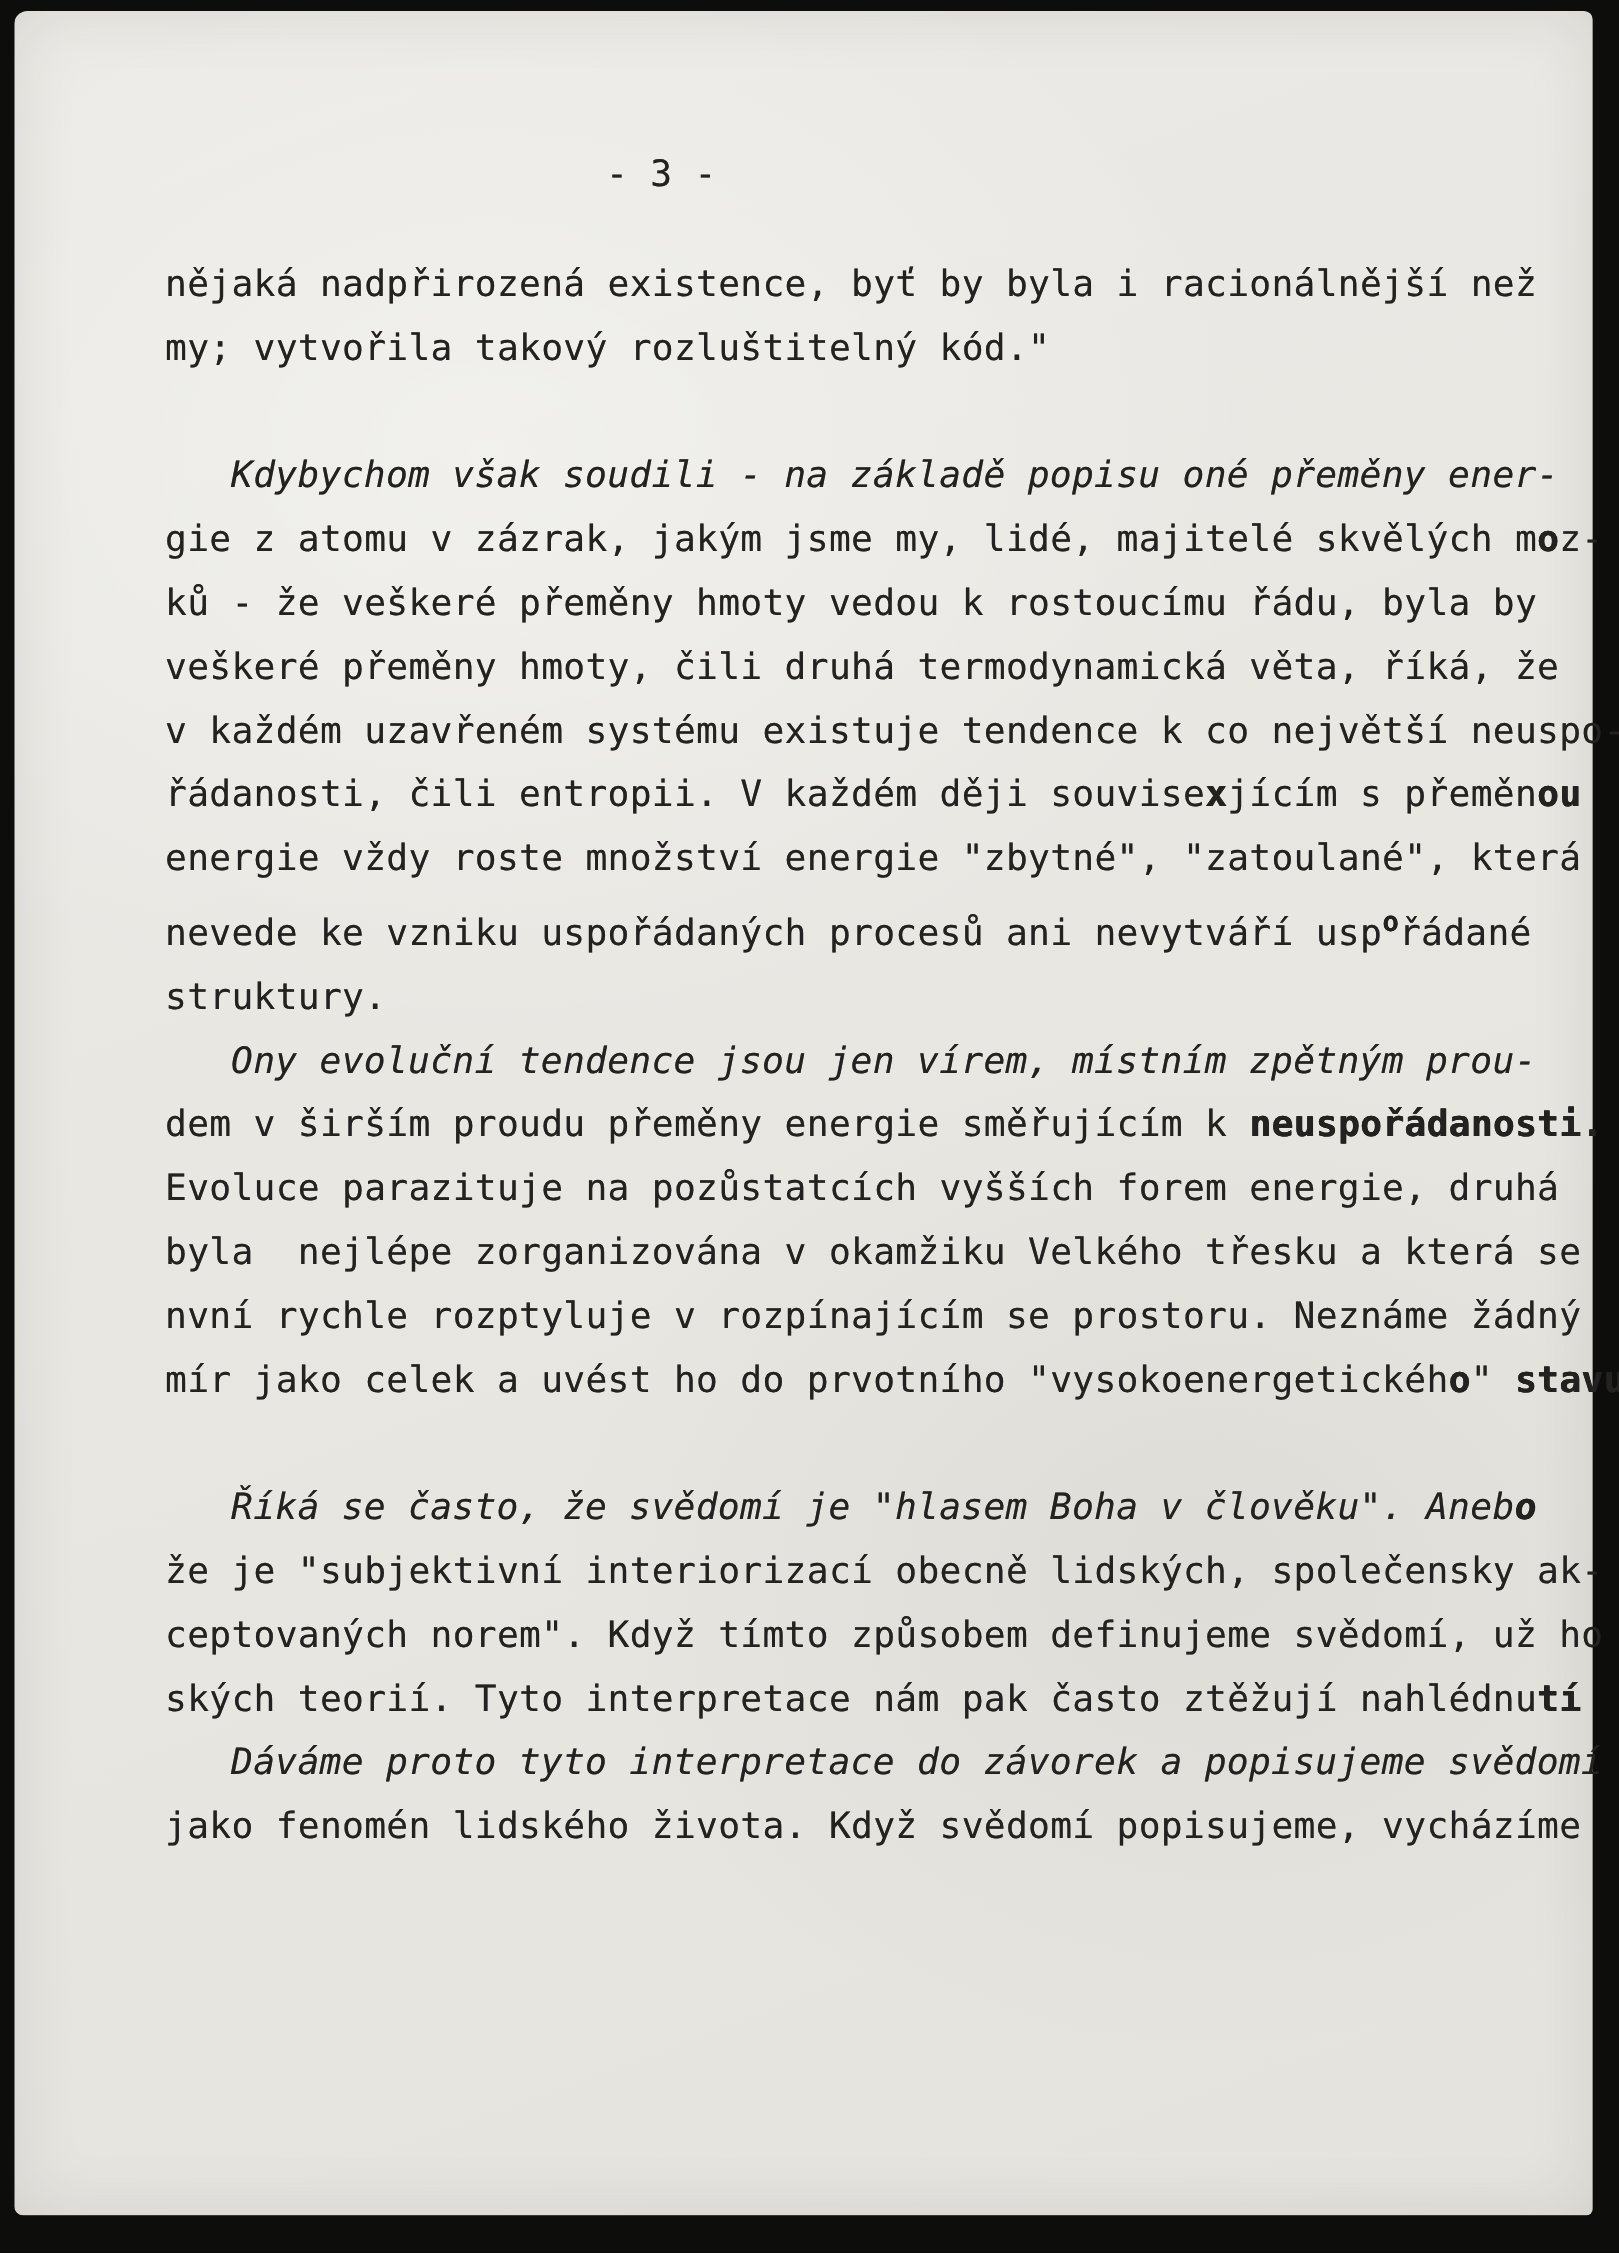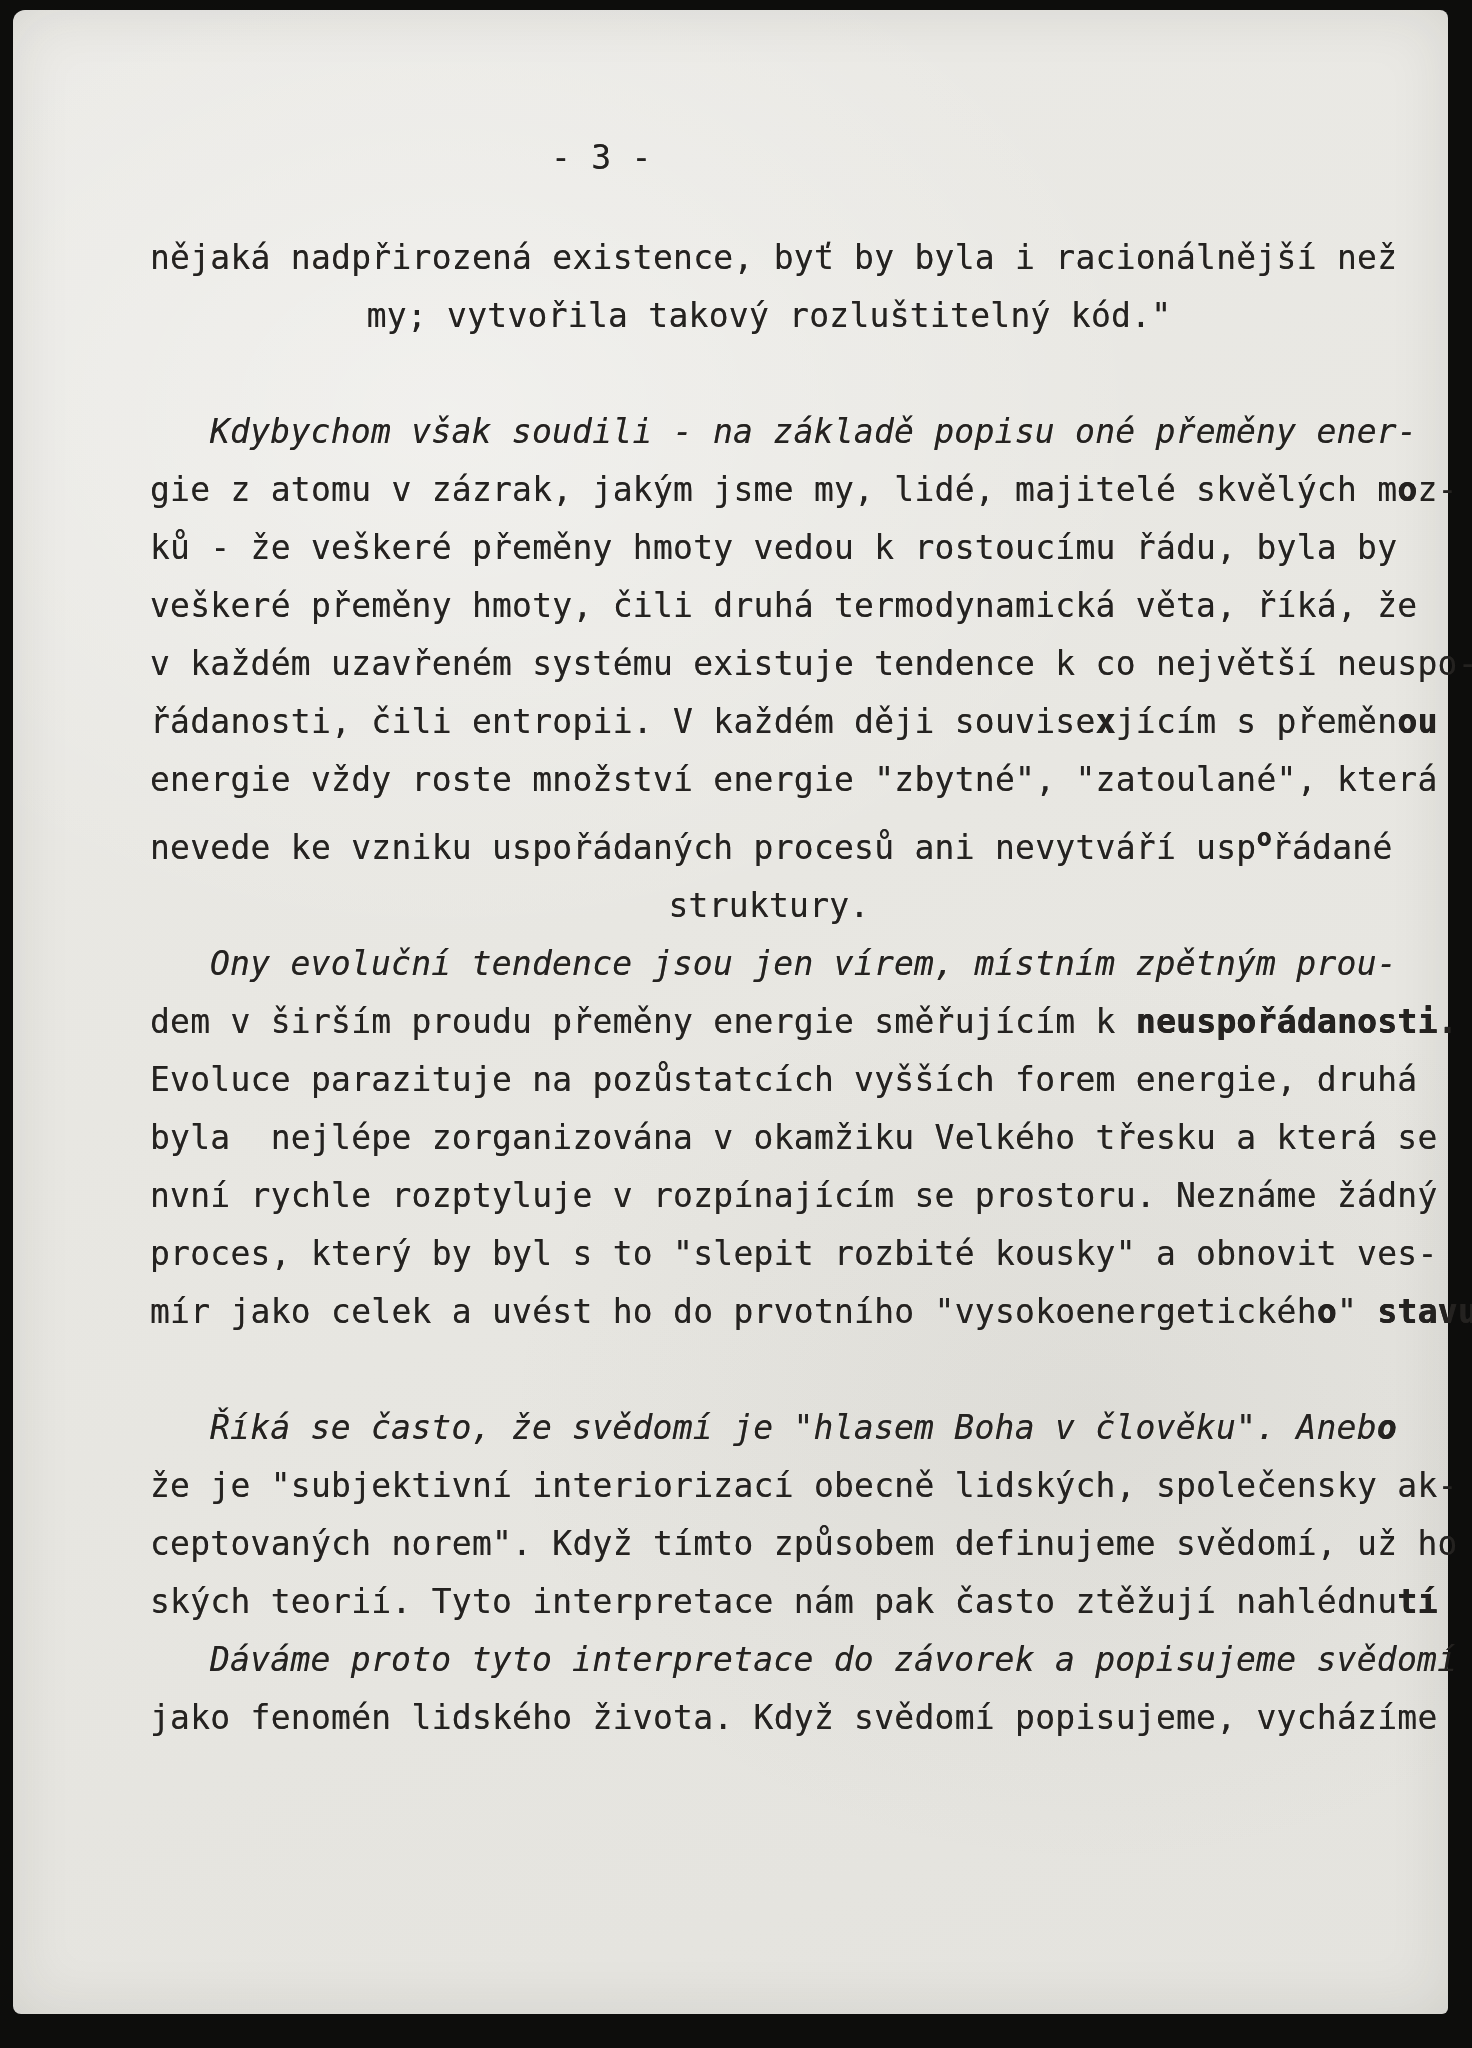--- a/index.html
+++ b/index.html
@@ -45,21 +45,21 @@
   .document-body {
     position: absolute;
     top: 219px;
     left: 137px;
     right: 60px;
     color: #242220;
     font-size: 33px;
     letter-spacing: 0.25px;
     line-height: 58px;
   }
-  .para { margin: 0; text-align: center; }
+  .para { margin: 0; }
   .para.gap { margin-top: 58px; }
   .para.indent .line:first-child { padding-left: 60px; font-style: italic; }
   .line {
     white-space: pre;
     text-shadow: 0 0 0.6px rgba(25,23,20,0.55);
   }
   .ot {
     font-weight: 700;
     text-shadow: 0.5px 0 0 currentColor, 0 0 0.6px rgba(25,23,20,0.7);
   }
@@ -91,21 +91,20 @@
           <div class="line">energie vždy roste množství energie "zbytné", "zatoulané", která</div>
           <div class="line">nevede ke vzniku uspořádaných procesů ani nevytváří usp<sup class="so">o</sup>řádané</div>
           <div class="line">struktury.</div>
         </div>
         <div class="para indent">
           <div class="line">Ony evoluční tendence jsou jen vírem, místním zpětným prou-</div>
           <div class="line">dem v širším proudu přeměny energie směřujícím k <strong class="ot">neuspořádanosti.</strong></div>
           <div class="line">Evoluce parazituje na pozůstatcích vyšších forem energie, druhá</div>
           <div class="line">byla  nejlépe zorganizována v okamžiku Velkého třesku a která se</div>
           <div class="line">nvní rychle rozptyluje v rozpínajícím se prostoru. Neznáme žádný</div>
-          <div class="line">proces, který by byl s to "slepit rozbité kousky" a obnovit ves-</div>
           <div class="line">mír jako celek a uvést ho do prvotního "vysokoenergetickéh<strong class="ot">o</strong>" <strong class="ot">stavu.</strong></div>
         </div>
         <div class="para gap indent">
           <div class="line">Říká se často, že svědomí je "hlasem Boha v člověku". Aneb<strong class="ot">o</strong></div>
           <div class="line">že je "subjektivní interiorizací obecně lidských, společensky ak-</div>
           <div class="line">ceptovaných norem". Když tímto způsobem definujeme svědomí, už ho</div>
           <div class="line">ských teorií. Tyto interpretace nám pak často ztěžují nahlédnu<strong class="ot">tí</strong></div>
         </div>
         <div class="para indent">
           <div class="line">Dáváme proto tyto interpretace do závorek a popisujeme svědomí</div>

